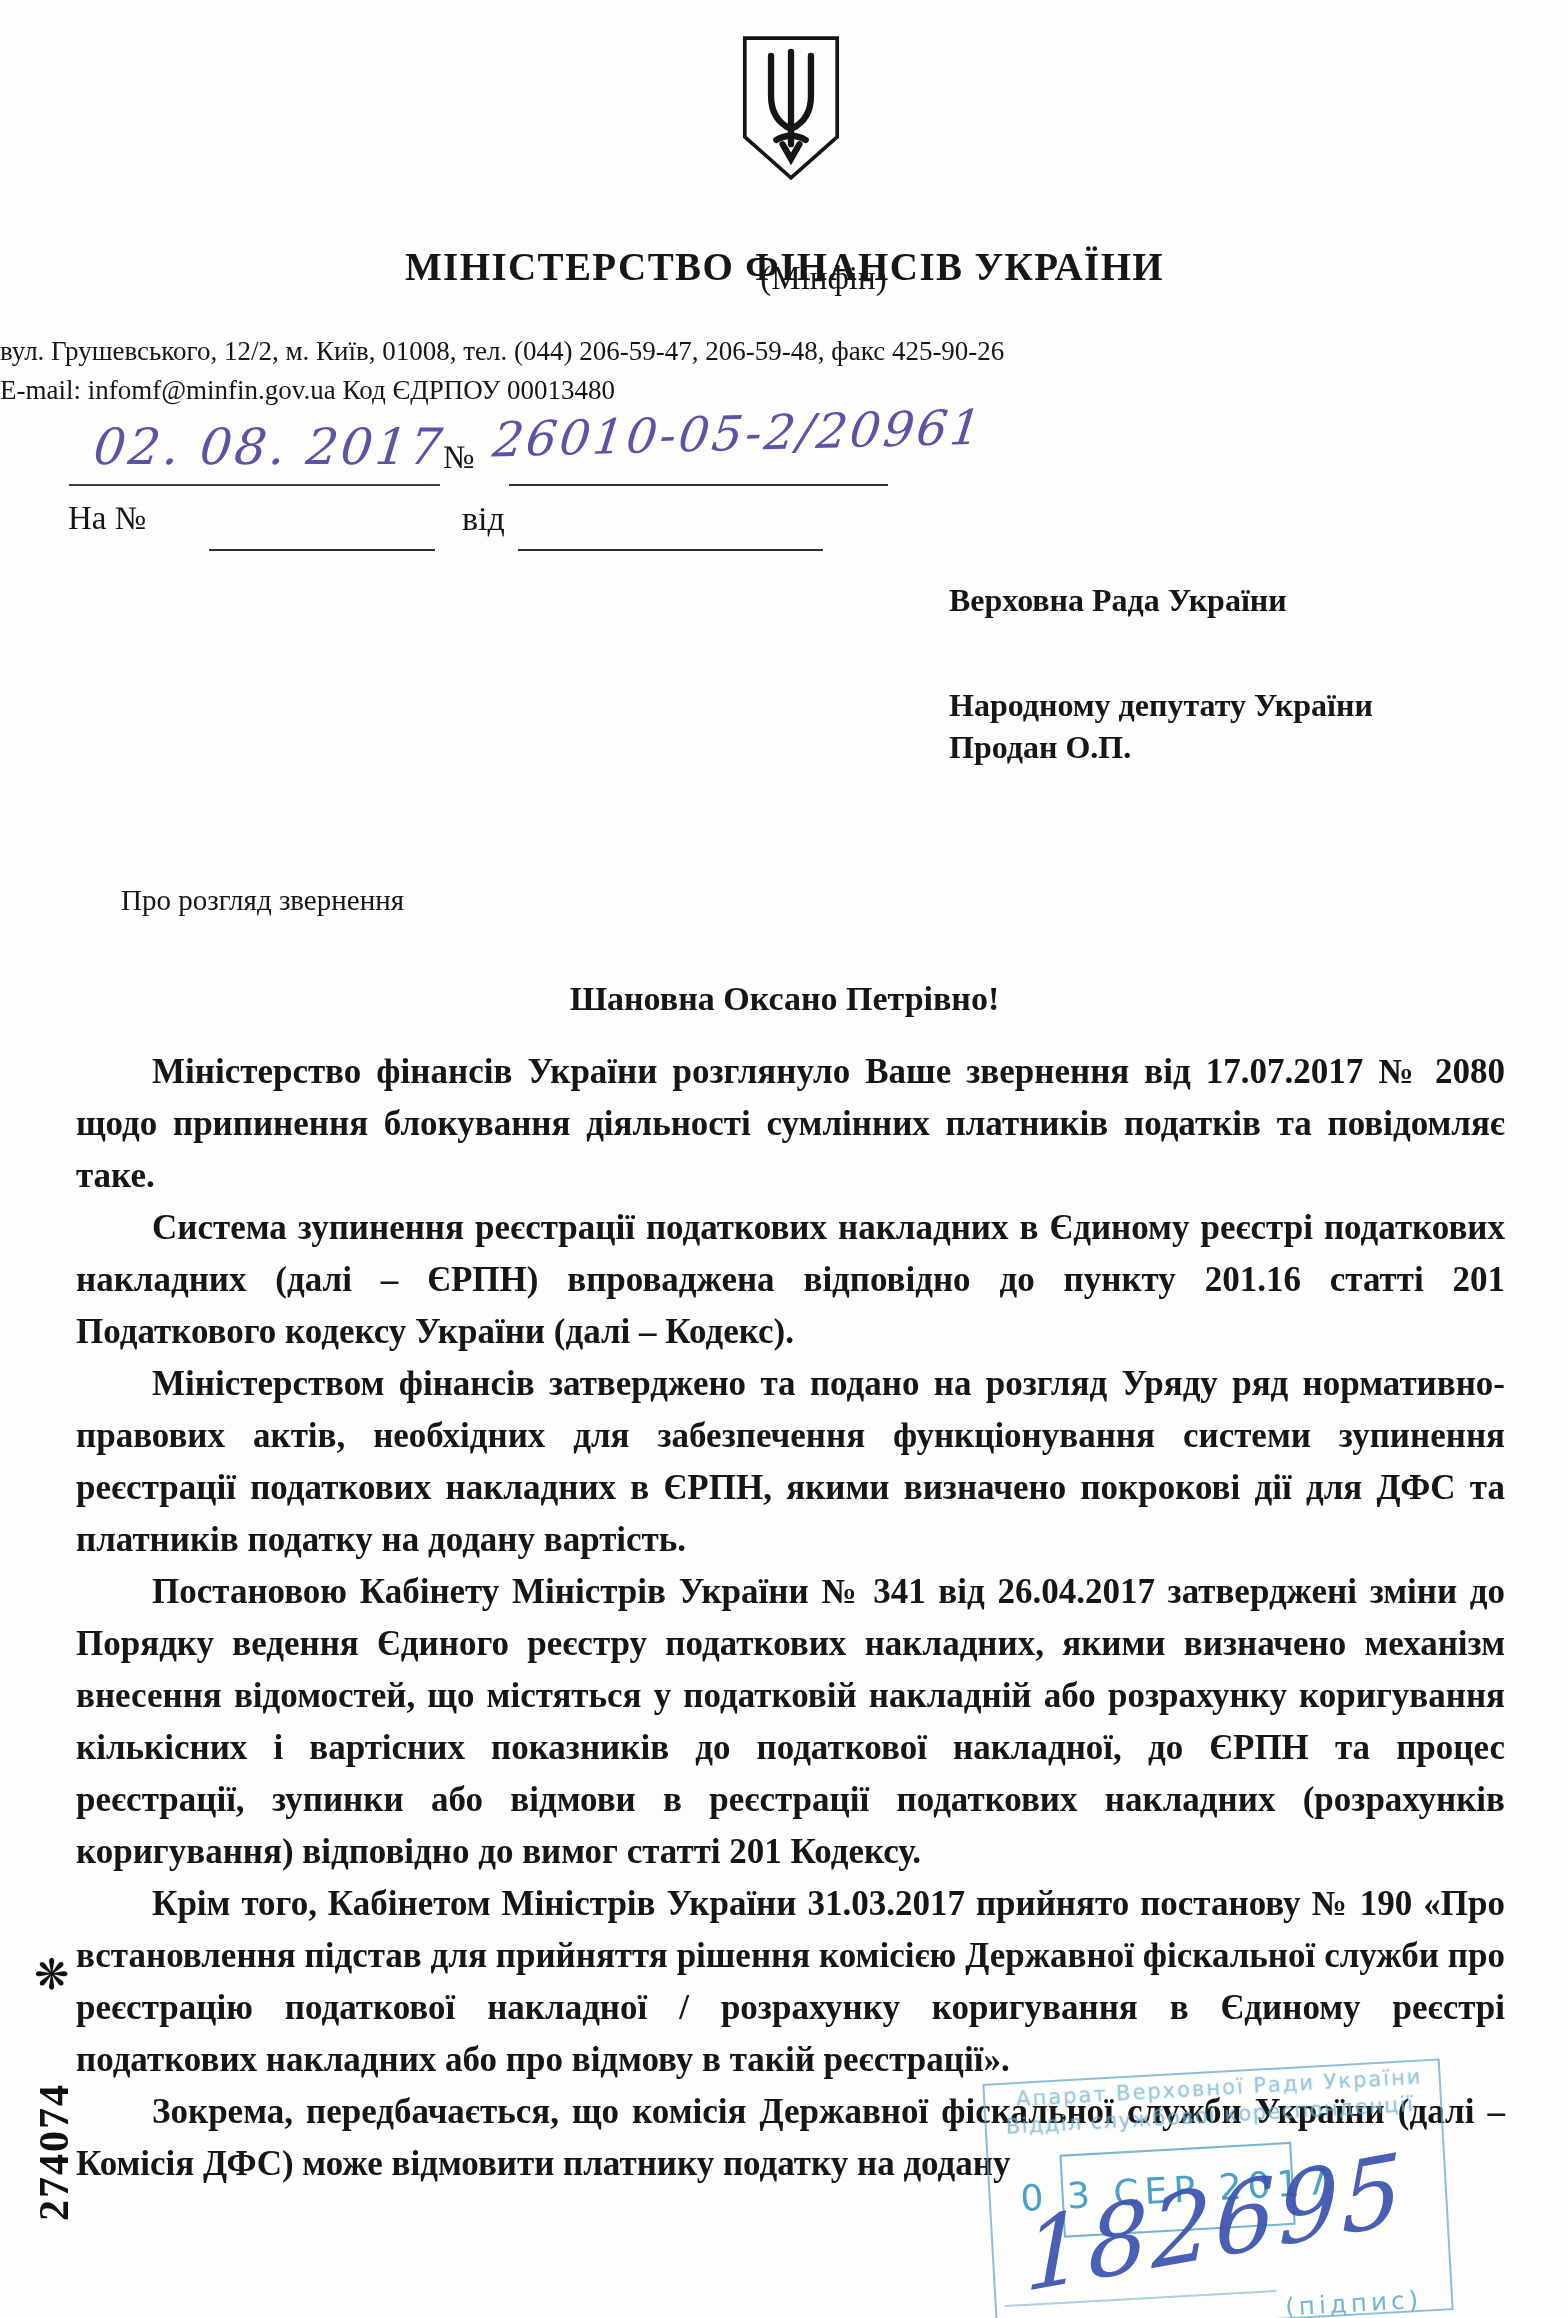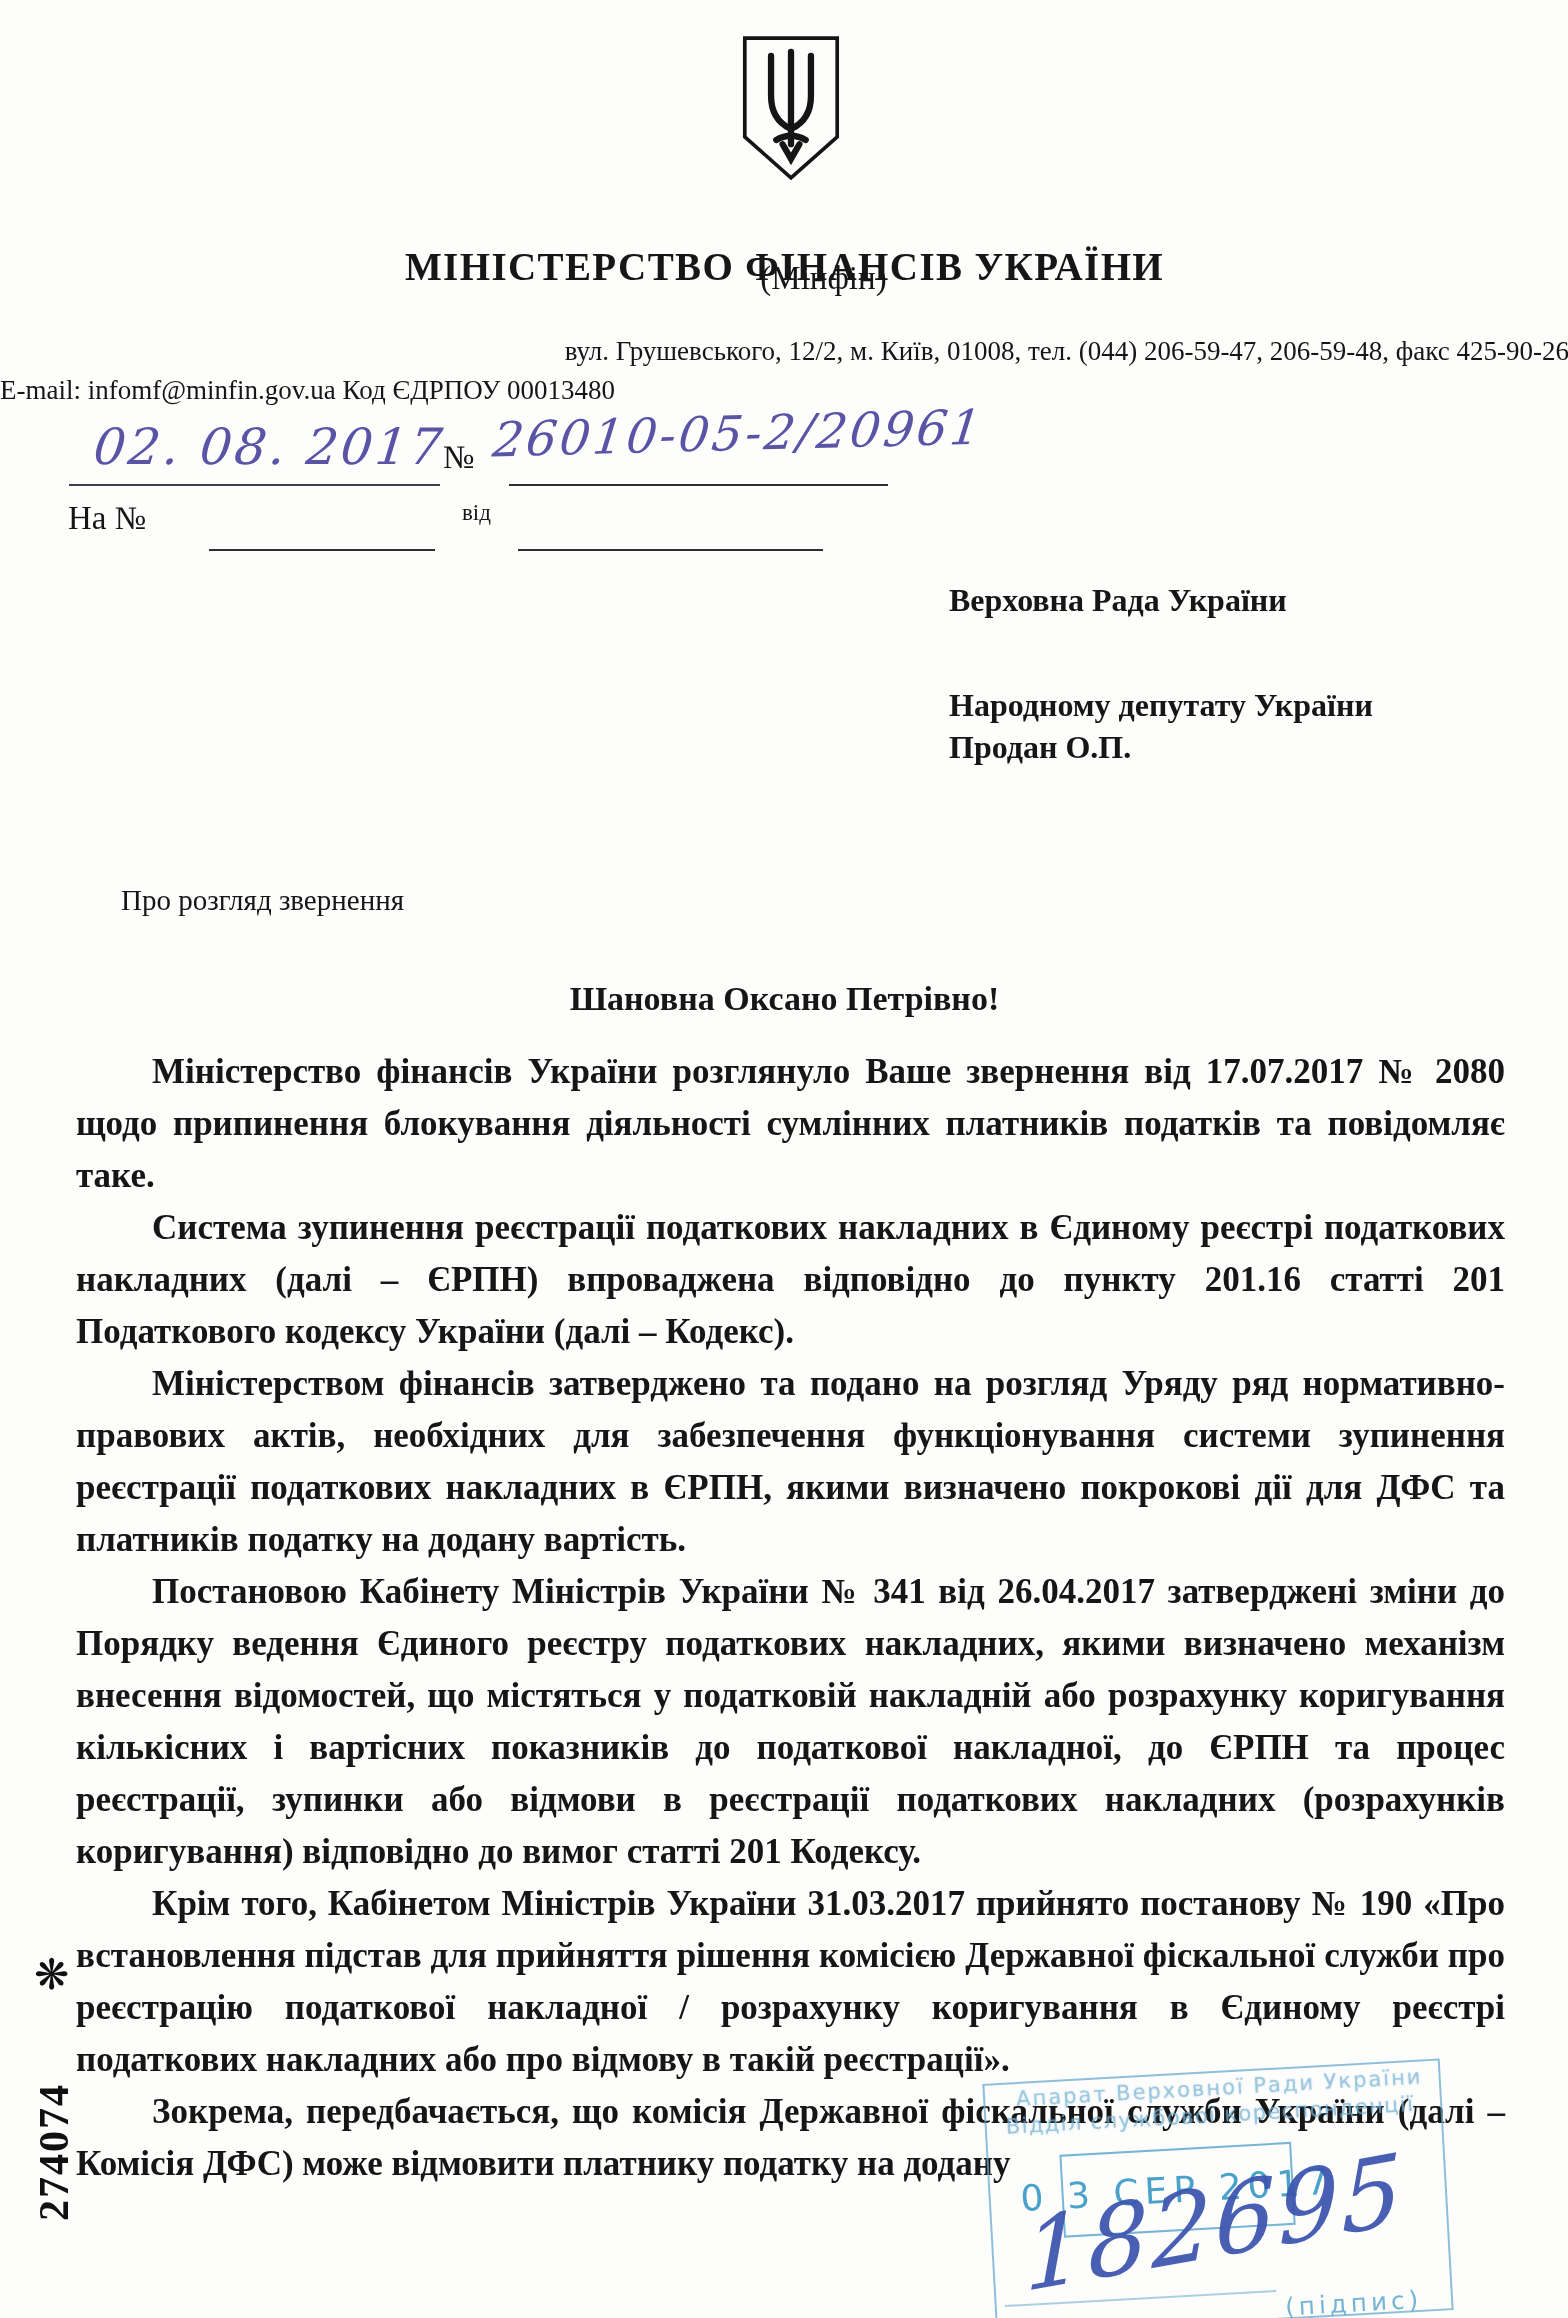--- a/index.html
+++ b/index.html
@@ -8,36 +8,36 @@
     background:#fdfdfc;color:#161616;
     font-family:"Liberation Serif","DejaVu Serif",serif;
   }
   .page{position:absolute;inset:0;}
 
   
   .emblem{position:absolute;left:738px;top:35px;width:106px;height:147px;}
   .title{position:absolute;left:0;top:218px;width:100%;text-align:center;
     font-size:39px;font-weight:bold;letter-spacing:1.4px;margin-top:26px;}
   .subtitle{position:absolute;left:0;top:260px;width:100%;text-align:center;font-size:33px;padding-left:39px;}
-  .addr{position:absolute;left:0;top:336px;width:100%;text-align:right;font-size:27px;}
+  .addr{position:absolute;left:0;top:336px;width:100%;text-align:left;font-size:27px;}
   .addr2{position:absolute;left:0;top:375px;width:100%;text-align:left;font-size:27px;}
 
   
   .hw{color:#5a54a6;font-style:italic;transform:skewX(-6deg);letter-spacing:2.7px;
       font-family:"DejaVu Serif",serif;white-space:nowrap;}
   .hw-date{position:absolute;left:94px;top:418px;font-size:50px;}
   .hw-number{position:absolute;left:494px;top:405px;font-size:48px;transform:skewX(-8deg) rotate(-1.5deg);}
   .refline{position:absolute;border-bottom:2.7px solid #3c3c55;height:0;}
   .l-date{left:69px;top:484px;width:371px;}
   .l-num{left:509px;top:484px;width:379px;border-color:#2e2e2e;}
   .l-na{left:209px;top:549px;width:226px;border-color:#2e2e2e;}
   .l-vid{left:518px;top:549px;width:305px;border-color:#2e2e2e;}
   .no-label{position:absolute;left:443px;top:439px;font-size:33px;}
   .na-label{position:absolute;left:68px;top:500px;font-size:33px;text-align:center;}
-  .vid-label{position:absolute;left:462px;top:500px;font-size:23px;}
+  .vid-label{position:absolute;left:462px;top:500px;font-size:34px;}
 
   
   .recipient{position:absolute;left:949px;top:579px;font-size:32px;font-weight:bold;line-height:42px;}
   .recipient .rcp-2{margin-top:63px;}
 
   
   .subject{position:absolute;left:121px;top:884px;font-size:29px;}
   .salutation{position:absolute;left:0;top:980px;width:100%;text-align:center;
     font-size:34px;font-weight:bold;}
 

